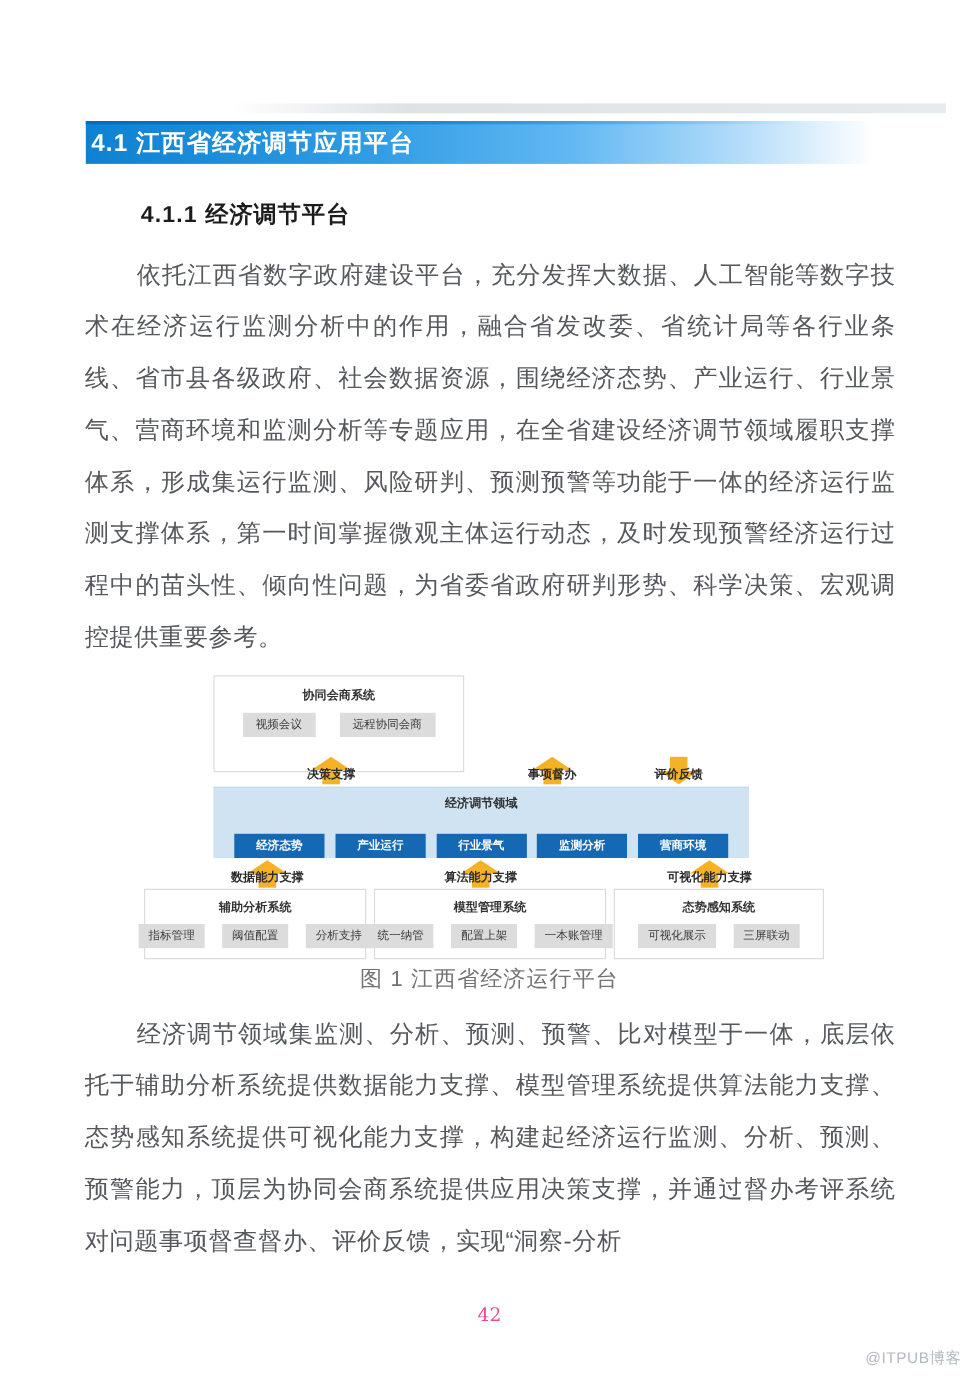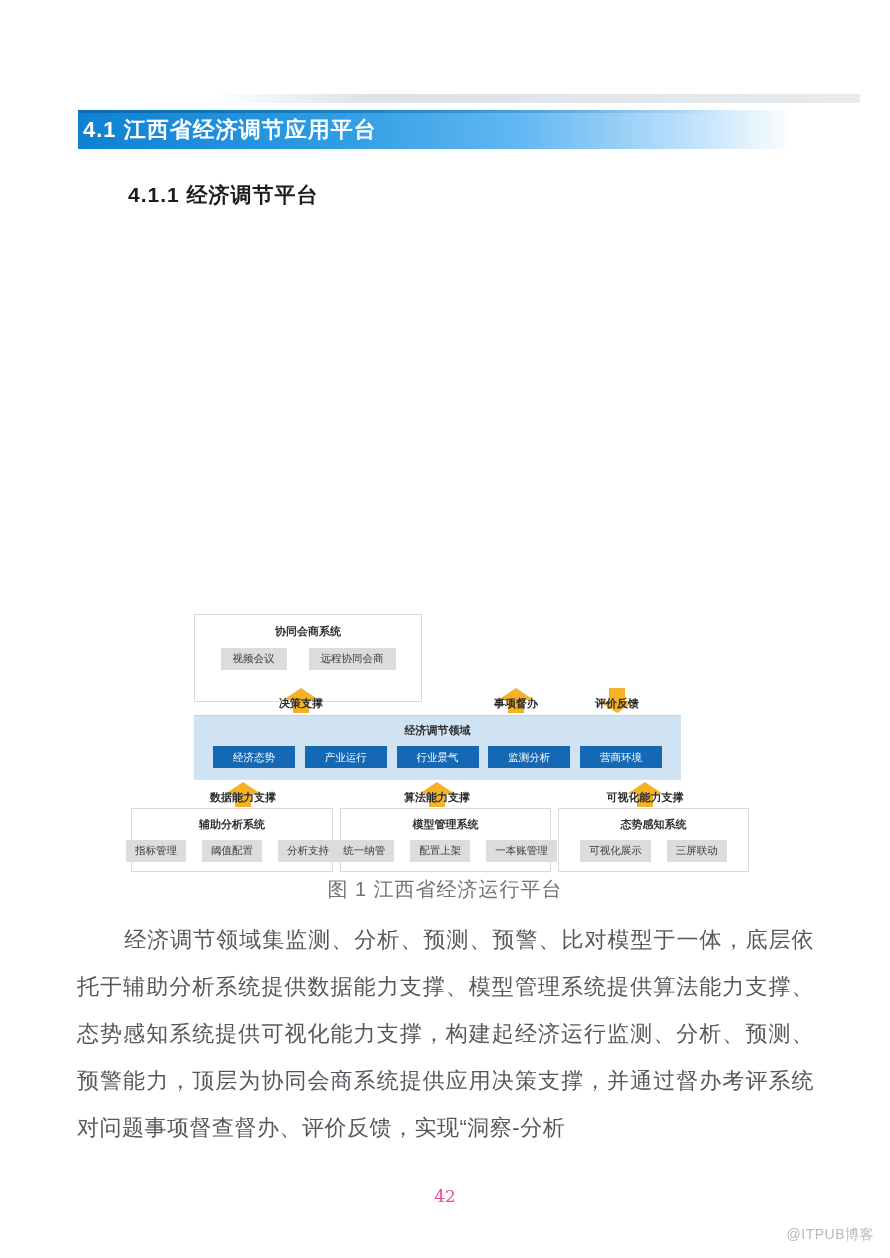--- a/index.html
+++ b/index.html
@@ -97,21 +97,21 @@
   .bottom-box-2 { left: 209px; top: 196px; width: 211px; height: 64px; }
   .bottom-box-3 { left: 427px; top: 196px; width: 191px; height: 64px; }
   .bottom-box-1 .sys-title, .bottom-box-2 .sys-title, .bottom-box-3 .sys-title { padding-top: 8px; }
 
   .domain-band {
     position: absolute; left: 63px; top: 103px; width: 487px; height: 65px;
     background: var(--domain-band-bg);
     box-shadow: inset 0 1px 0 #b7d6ea;
   }
   .band-title { padding-top: 8px; text-align: center; font-size: 11px; font-weight: bold; color: #2e2e2e; }
-  .module-row { display: flex; justify-content: space-between; padding: 0 19px; margin-top: 8px; }
+  .module-row { display: flex; justify-content: space-between; padding: 0 19px; margin-top: 20px; font-weight: bold; }
   .module-btn {
     width: 82px; height: 22px; line-height: 22px; text-align: center;
     background: var(--module-button-bg); color: #ffffff; font-size: 10.5px; white-space: nowrap;
   }
 
   .block-arrow { position: absolute; width: 36px; height: 25px; }
   .block-arrow .tri-up {
     width: 0; height: 0; margin: 0 auto;
     border-left: 18px solid transparent; border-right: 18px solid transparent;
     border-bottom: 12px solid var(--arrow);
@@ -133,37 +133,38 @@
 <div class="page">
 
   <div class="top-shadow"></div>
 
   <div class="header-bar">
     <span class="header-text">4.1 江西省经济调节应用平台</span>
   </div>
 
   <h2 class="subsection">4.1.1 经济调节平台</h2>
 
+  <p class="body-para para1">依托江西省数字政府建设平台，充分发挥大数据、人工智能等数字技术在经济运行监测分析中的作用，融合省发改委、省统计局等各行业条线、省市县各级政府、社会数据资源，围绕经济态势、产业运行、行业景气、营商环境和监测分析等专题应用，在全省建设经济调节领域履职支撑体系，形成集运行监测、风险研判、预测预警等功能于一体的经济运行监测支撑体系，第一时间掌握微观主体运行动态，及时发现预警经济运行过程中的苗头性、倾向性问题，为省委省政府研判形势、科学决策、宏观调控提供重要参考。</p>
 
   <div class="figure">
 
     <div class="sys-box top-box-left">
       <div class="sys-title">协同会商系统</div>
       <div class="btn-row">
         <span class="sub-btn">视频会议</span>
         <span class="sub-btn">远程协同会商</span>
       </div>
     </div>
 
     <div class="block-arrow" style="left:152px; top:76px;">
       <div class="tri-up"></div>
         <div class="stem"></div>
       <span class="arrow-label">决策支撑</span>
     </div>
-    <div class="block-arrow" style="left:367px; top:76px;">
+    <div class="block-arrow" style="left:353px; top:76px;">
       <div class="tri-up"></div>
         <div class="stem"></div>
       <span class="arrow-label">事项督办</span>
     </div>
     <div class="block-arrow" style="left:468px; top:76px;">
       <div class="stem"></div>
         <div class="tri-down"></div>
       <span class="arrow-label">评价反馈</span>
     </div>
 

